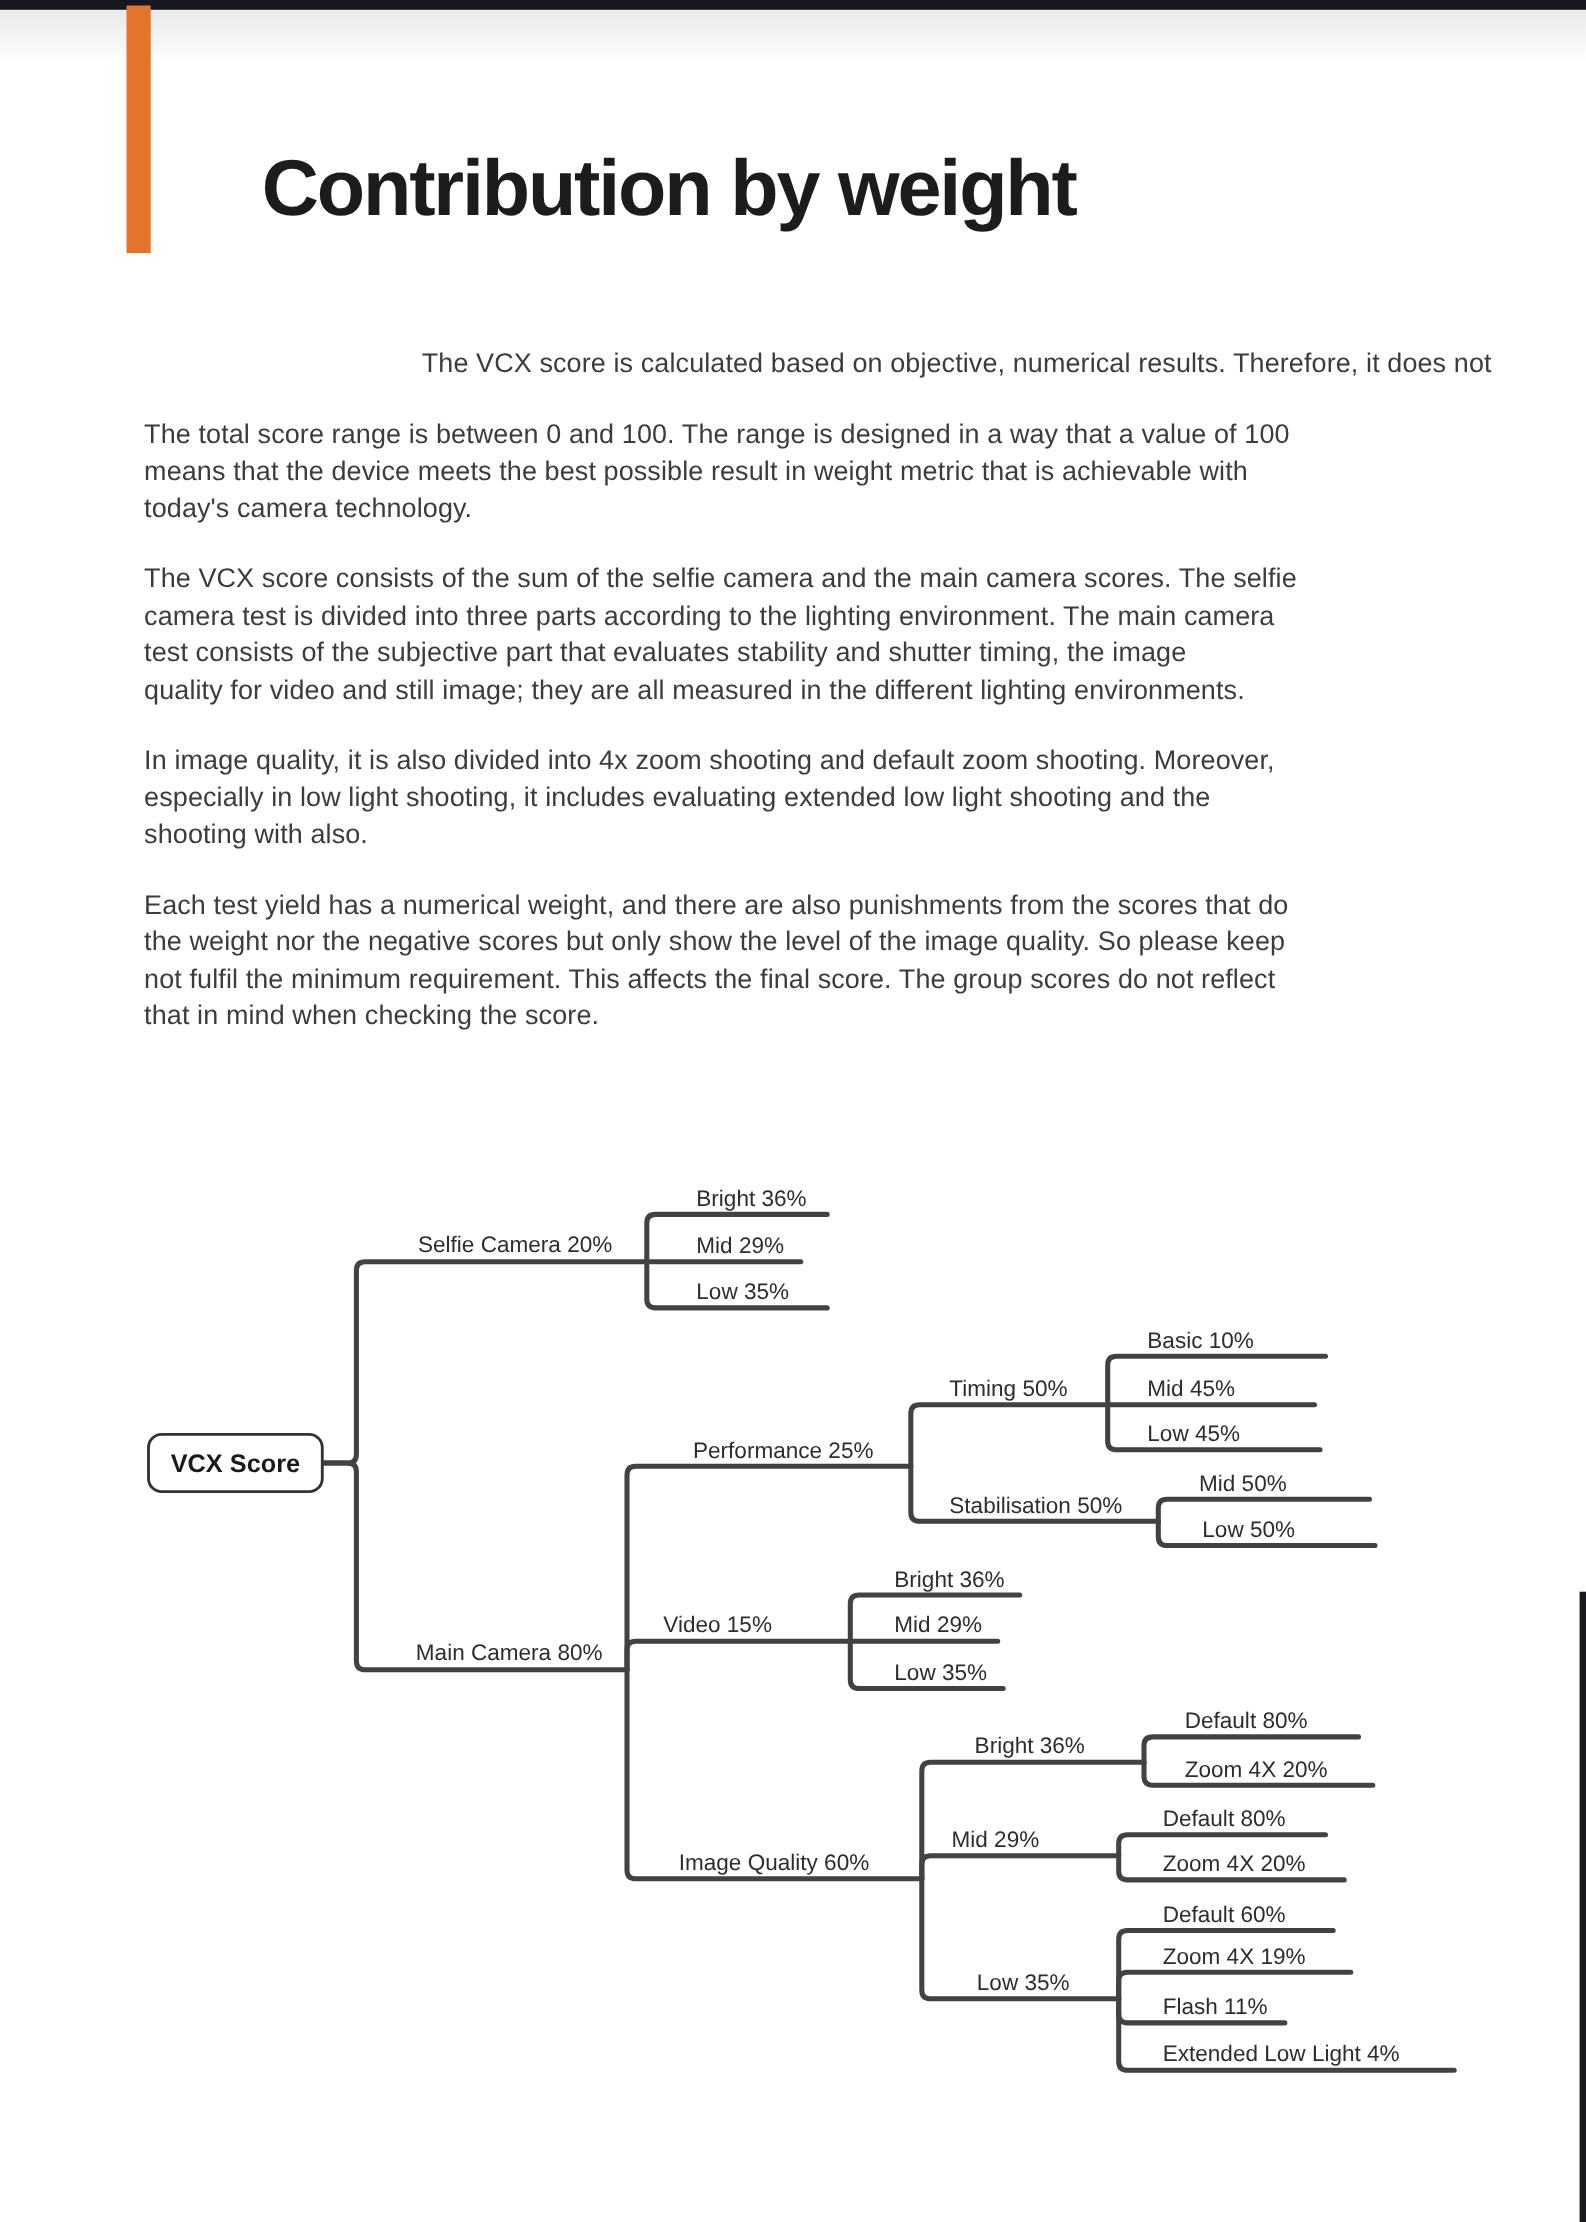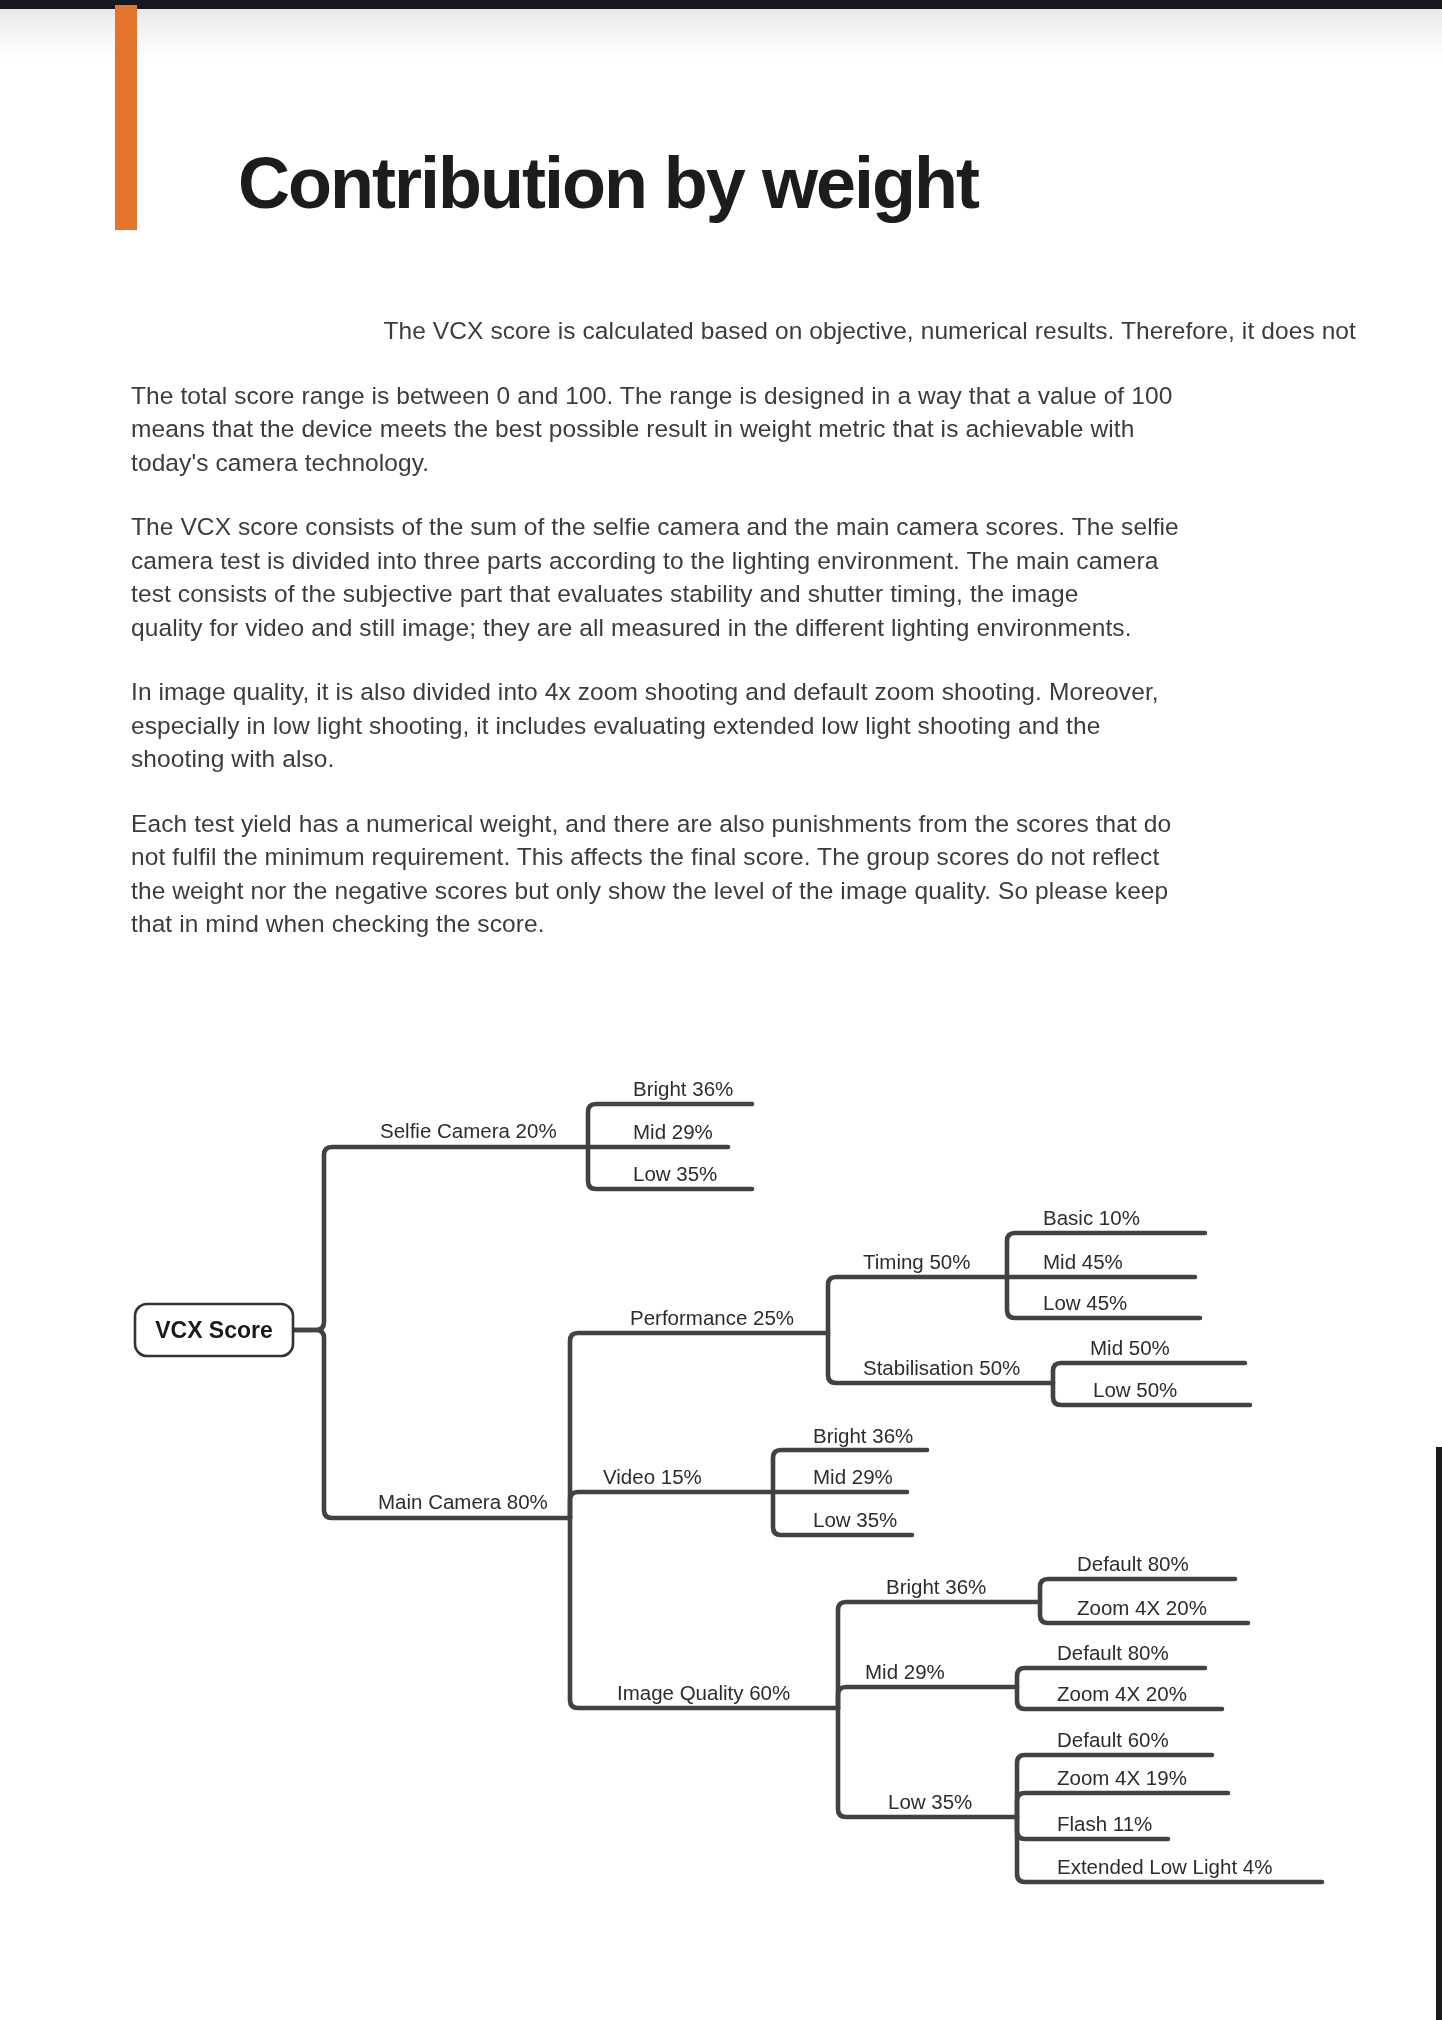--- a/index.html
+++ b/index.html
@@ -21,21 +21,21 @@
   }
   #accent-bar{
     position:absolute;top:5px;left:115px;width:22px;height:225px;
     background:#e2752b;
   }
   #right-edge{
     position:absolute;top:1447px;right:0;width:6px;height:573px;
     background:#191920;
   }
   #page-title{
-    position:absolute;top:142px;left:238px;
+    position:absolute;top:130px;left:238px;
     font-size:72px;font-weight:bold;letter-spacing:-2px;
     color:#1c1c1c;white-space:nowrap;
   }
   #body-text{
     position:absolute;top:314px;left:131px;width:1225px;
     font-size:24.5px;line-height:33.5px;color:#3c3c3c;
     letter-spacing:0.1px;
   }
   #body-text .para{margin:0 0 31px 0;}
   #body-text .line{display:block;white-space:nowrap;}
@@ -86,22 +86,22 @@
       <span class="line">test consists of the subjective part that evaluates stability and shutter timing, the image</span>
       <span class="line">quality for video and still image; they are all measured in the different lighting environments.</span>
     </p>
     <p class="para">
       <span class="line">In image quality, it is also divided into 4x zoom shooting and default zoom shooting. Moreover,</span>
       <span class="line">especially in low light shooting, it includes evaluating extended low light shooting and the</span>
       <span class="line">shooting with also.</span>
     </p>
     <p class="para">
       <span class="line">Each test yield has a numerical weight, and there are also punishments from the scores that do</span>
+      <span class="line">the weight nor the negative scores but only show the level of the image quality. So please keep</span>
       <span class="line">not fulfil the minimum requirement. This affects the final score. The group scores do not reflect</span>
-      <span class="line">the weight nor the negative scores but only show the level of the image quality. So please keep</span>
       <span class="line">that in mind when checking the score.</span>
     </p>
   </div>
 
   <svg id="diagram-svg" viewBox="0 0 1442 2020" xmlns="http://www.w3.org/2000/svg">
 
     <path class="branch" d="M293 1330 H316 Q324 1330 324 1322 V1155 Q324 1147 332 1147 H588"></path>
     <path class="branch" d="M293 1330 H316 Q324 1330 324 1338 V1510 Q324 1518 332 1518 H570"></path>
 
     <path class="branch" d="M588 1147 V1112 Q588 1104 596 1104 H752"></path>

